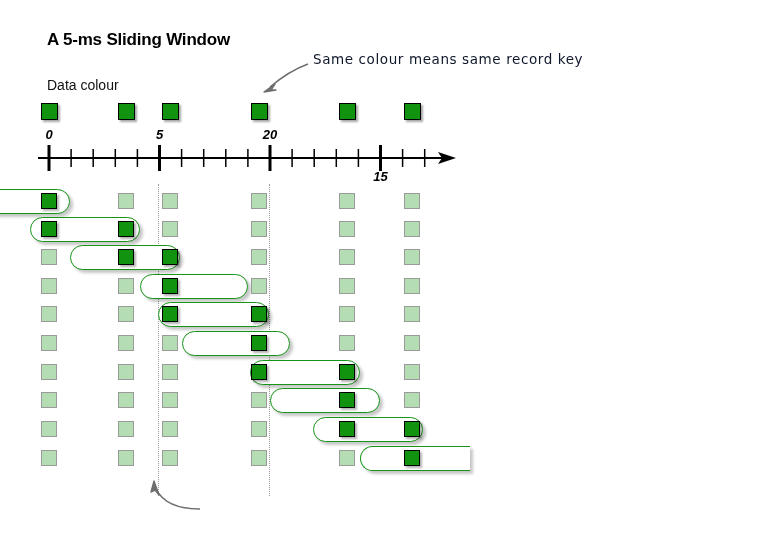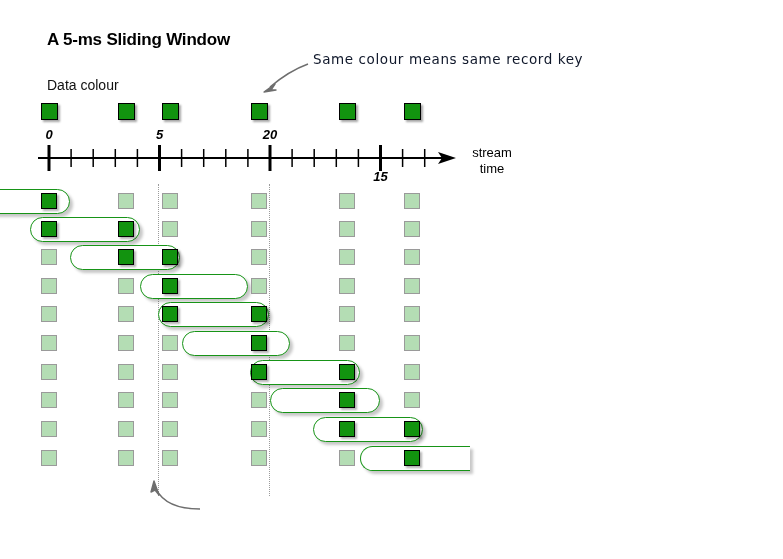--- a/index.html
+++ b/index.html
@@ -200,24 +200,20 @@
         <div class="win" style="left: 360px; width: 110px; top: 428px; border-top-color: rgb(23, 148, 23); border-right: none; border-bottom-color: rgb(23, 148, 23); border-left-color: rgb(23, 148, 23); border-top-right-radius: 0px; border-bottom-right-radius: 0px;"></div>
         <div class="sq off" style="left: 41px; top: 432px; background: rgb(180, 221, 180); border-color: rgb(154, 154, 154);"></div>
         <div class="sq off" style="left: 118px; top: 432px; background: rgb(180, 221, 180); border-color: rgb(154, 154, 154);"></div>
         <div class="sq off" style="left: 162px; top: 432px; background: rgb(180, 221, 180); border-color: rgb(154, 154, 154);"></div>
         <div class="sq off" style="left: 251px; top: 432px; background: rgb(180, 221, 180); border-color: rgb(154, 154, 154);"></div>
         <div class="sq off" style="left: 339px; top: 432px; background: rgb(180, 221, 180); border-color: rgb(154, 154, 154);"></div>
         <div class="sq on" style="left: 404px; top: 432px; background: rgb(18, 147, 15);"></div>
       </div>
     </div>
 
-  <div class="stream-label">
-    <span>stream</span><br>
-    <span>time</span>
-  </div>
 
   <div class="annot annot-top">Same colour means same record key</div>
 
   <svg class="arrows" width="783" height="559">
     <path d="M308,46 C297,50 283,58 270,69" stroke="#6e6e6e" stroke-width="1.6" fill="none"></path>
     <path d="M264,74 L275,66 L271,72 L276,72 Z" fill="#6e6e6e" stroke="#6e6e6e" stroke-width="1.4" stroke-linejoin="round"></path>
     <path d="M200,491 C182,491 164,487 156,471" stroke="#6e6e6e" stroke-width="1.6" fill="none"></path>
     <path d="M154,463 L159,477 L155,472 L151,474 Z" fill="#6e6e6e" stroke="#6e6e6e" stroke-width="1.4" stroke-linejoin="round"></path>
   </svg>
 

